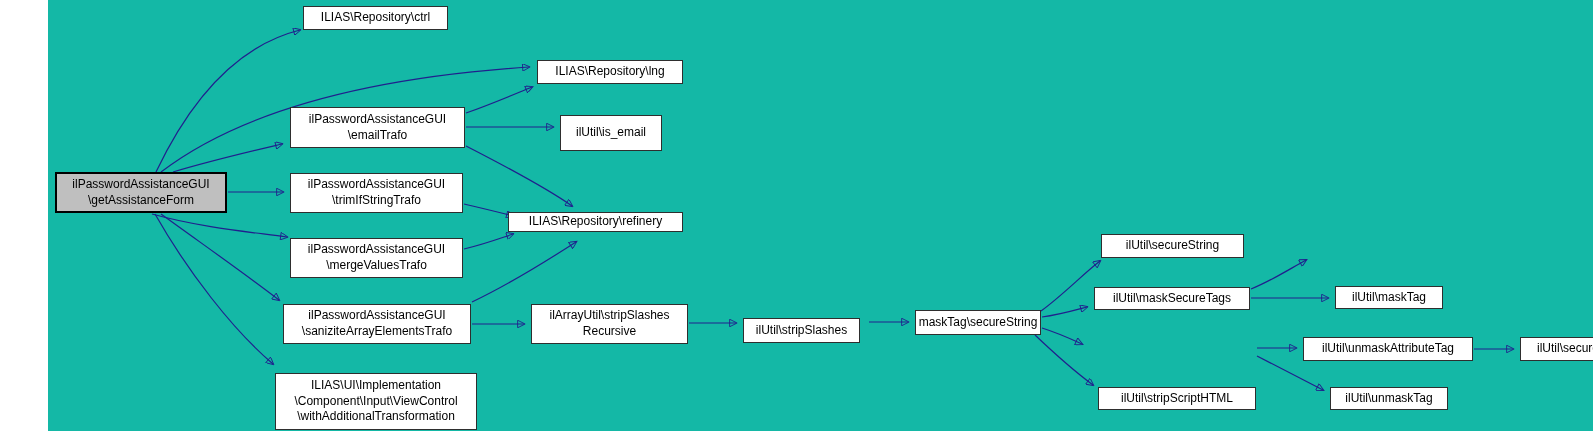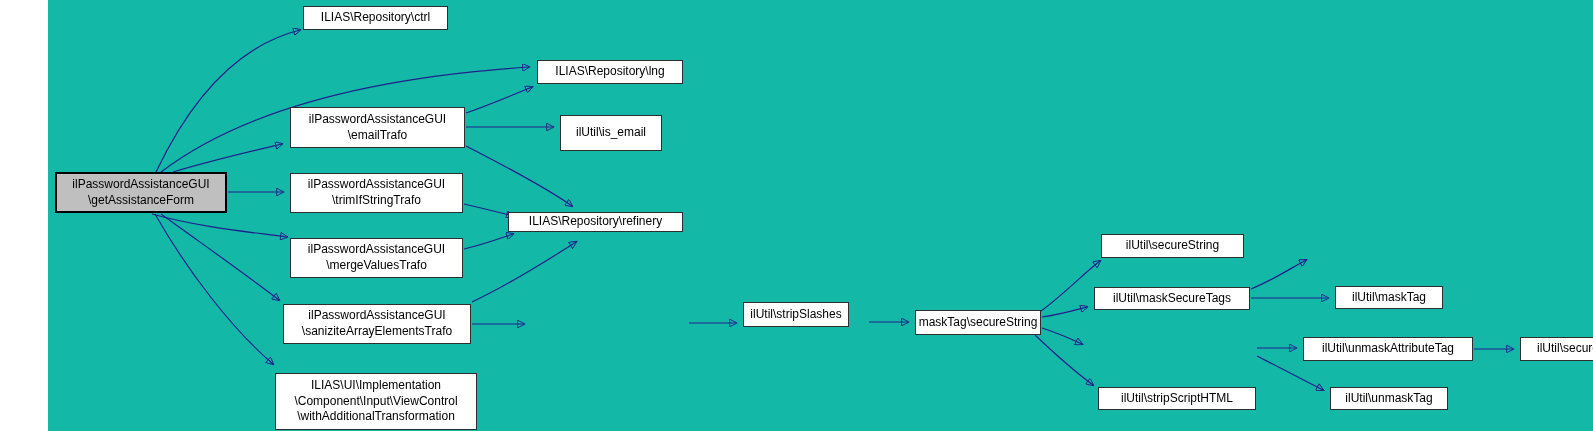--- a/index.html
+++ b/index.html
@@ -34,21 +34,21 @@
   .n1{left:489px;top:60px;width:146px;height:24px}
   .n2{left:242px;top:107px;width:175px;height:41px}
   .n3{left:512px;top:115px;width:102px;height:36px}
   .n4{left:7px;top:172px;width:172px;height:41px}
   .n5{left:242px;top:173px;width:173px;height:40px}
   .n6{left:460px;top:212px;width:175px;height:20px}
   .n7{left:242px;top:238px;width:173px;height:40px}
   .n8{left:235px;top:304px;width:188px;height:40px}
   .n9{left:483px;top:304px;width:157px;height:40px}
   .n10{left:227px;top:373px;width:202px;height:57px}
-  .n11{left:695px;top:302px;width:106px;height:25px}
+  .n11{left:695px;top:318px;width:117px;height:25px}
   .n12{left:867px;top:310px;width:126px;height:25px}
   .n13{left:1053px;top:234px;width:143px;height:24px}
   .n14{left:1046px;top:287px;width:156px;height:23px}
   .n15{left:1041px;top:337px;width:167px;height:23px}
   .n16{left:1050px;top:387px;width:158px;height:23px}
   .n17{left:1263px;top:235px;width:155px;height:23px}
   .n18{left:1287px;top:286px;width:108px;height:23px}
   .n19{left:1255px;top:337px;width:170px;height:24px}
   .n20{left:1282px;top:387px;width:118px;height:23px}
   .n21{left:1472px;top:337px;width:118px;height:24px}
@@ -98,20 +98,22 @@
   <div class="node n3">ilUtil\is_email</div>
   <div class="node hl n4">ilPasswordAssistanceGUI
 \getAssistanceForm</div>
   <div class="node n5">ilPasswordAssistanceGUI
 \trimIfStringTrafo</div>
   <div class="node n6">ILIAS\Repository\refinery</div>
   <div class="node n7">ilPasswordAssistanceGUI
 \mergeValuesTrafo</div>
   <div class="node n8">ilPasswordAssistanceGUI
 \saniziteArrayElementsTrafo</div>
+  <div class="node n9">ilArrayUtil\stripSlashes
+Recursive</div>
   <div class="node n10">ILIAS\UI\Implementation
 \Component\Input\ViewControl
 \withAdditionalTransformation</div>
   <div class="node n11">ilUtil\stripSlashes</div>
   <div class="node n12">maskTag\secureString</div>
   <div class="node n13">ilUtil\secureString</div>
   <div class="node n14">ilUtil\maskSecureTags</div>
   <div class="node n16">ilUtil\stripScriptHTML</div>
   <div class="node n18">ilUtil\maskTag</div>
   <div class="node n19">ilUtil\unmaskAttributeTag</div>

